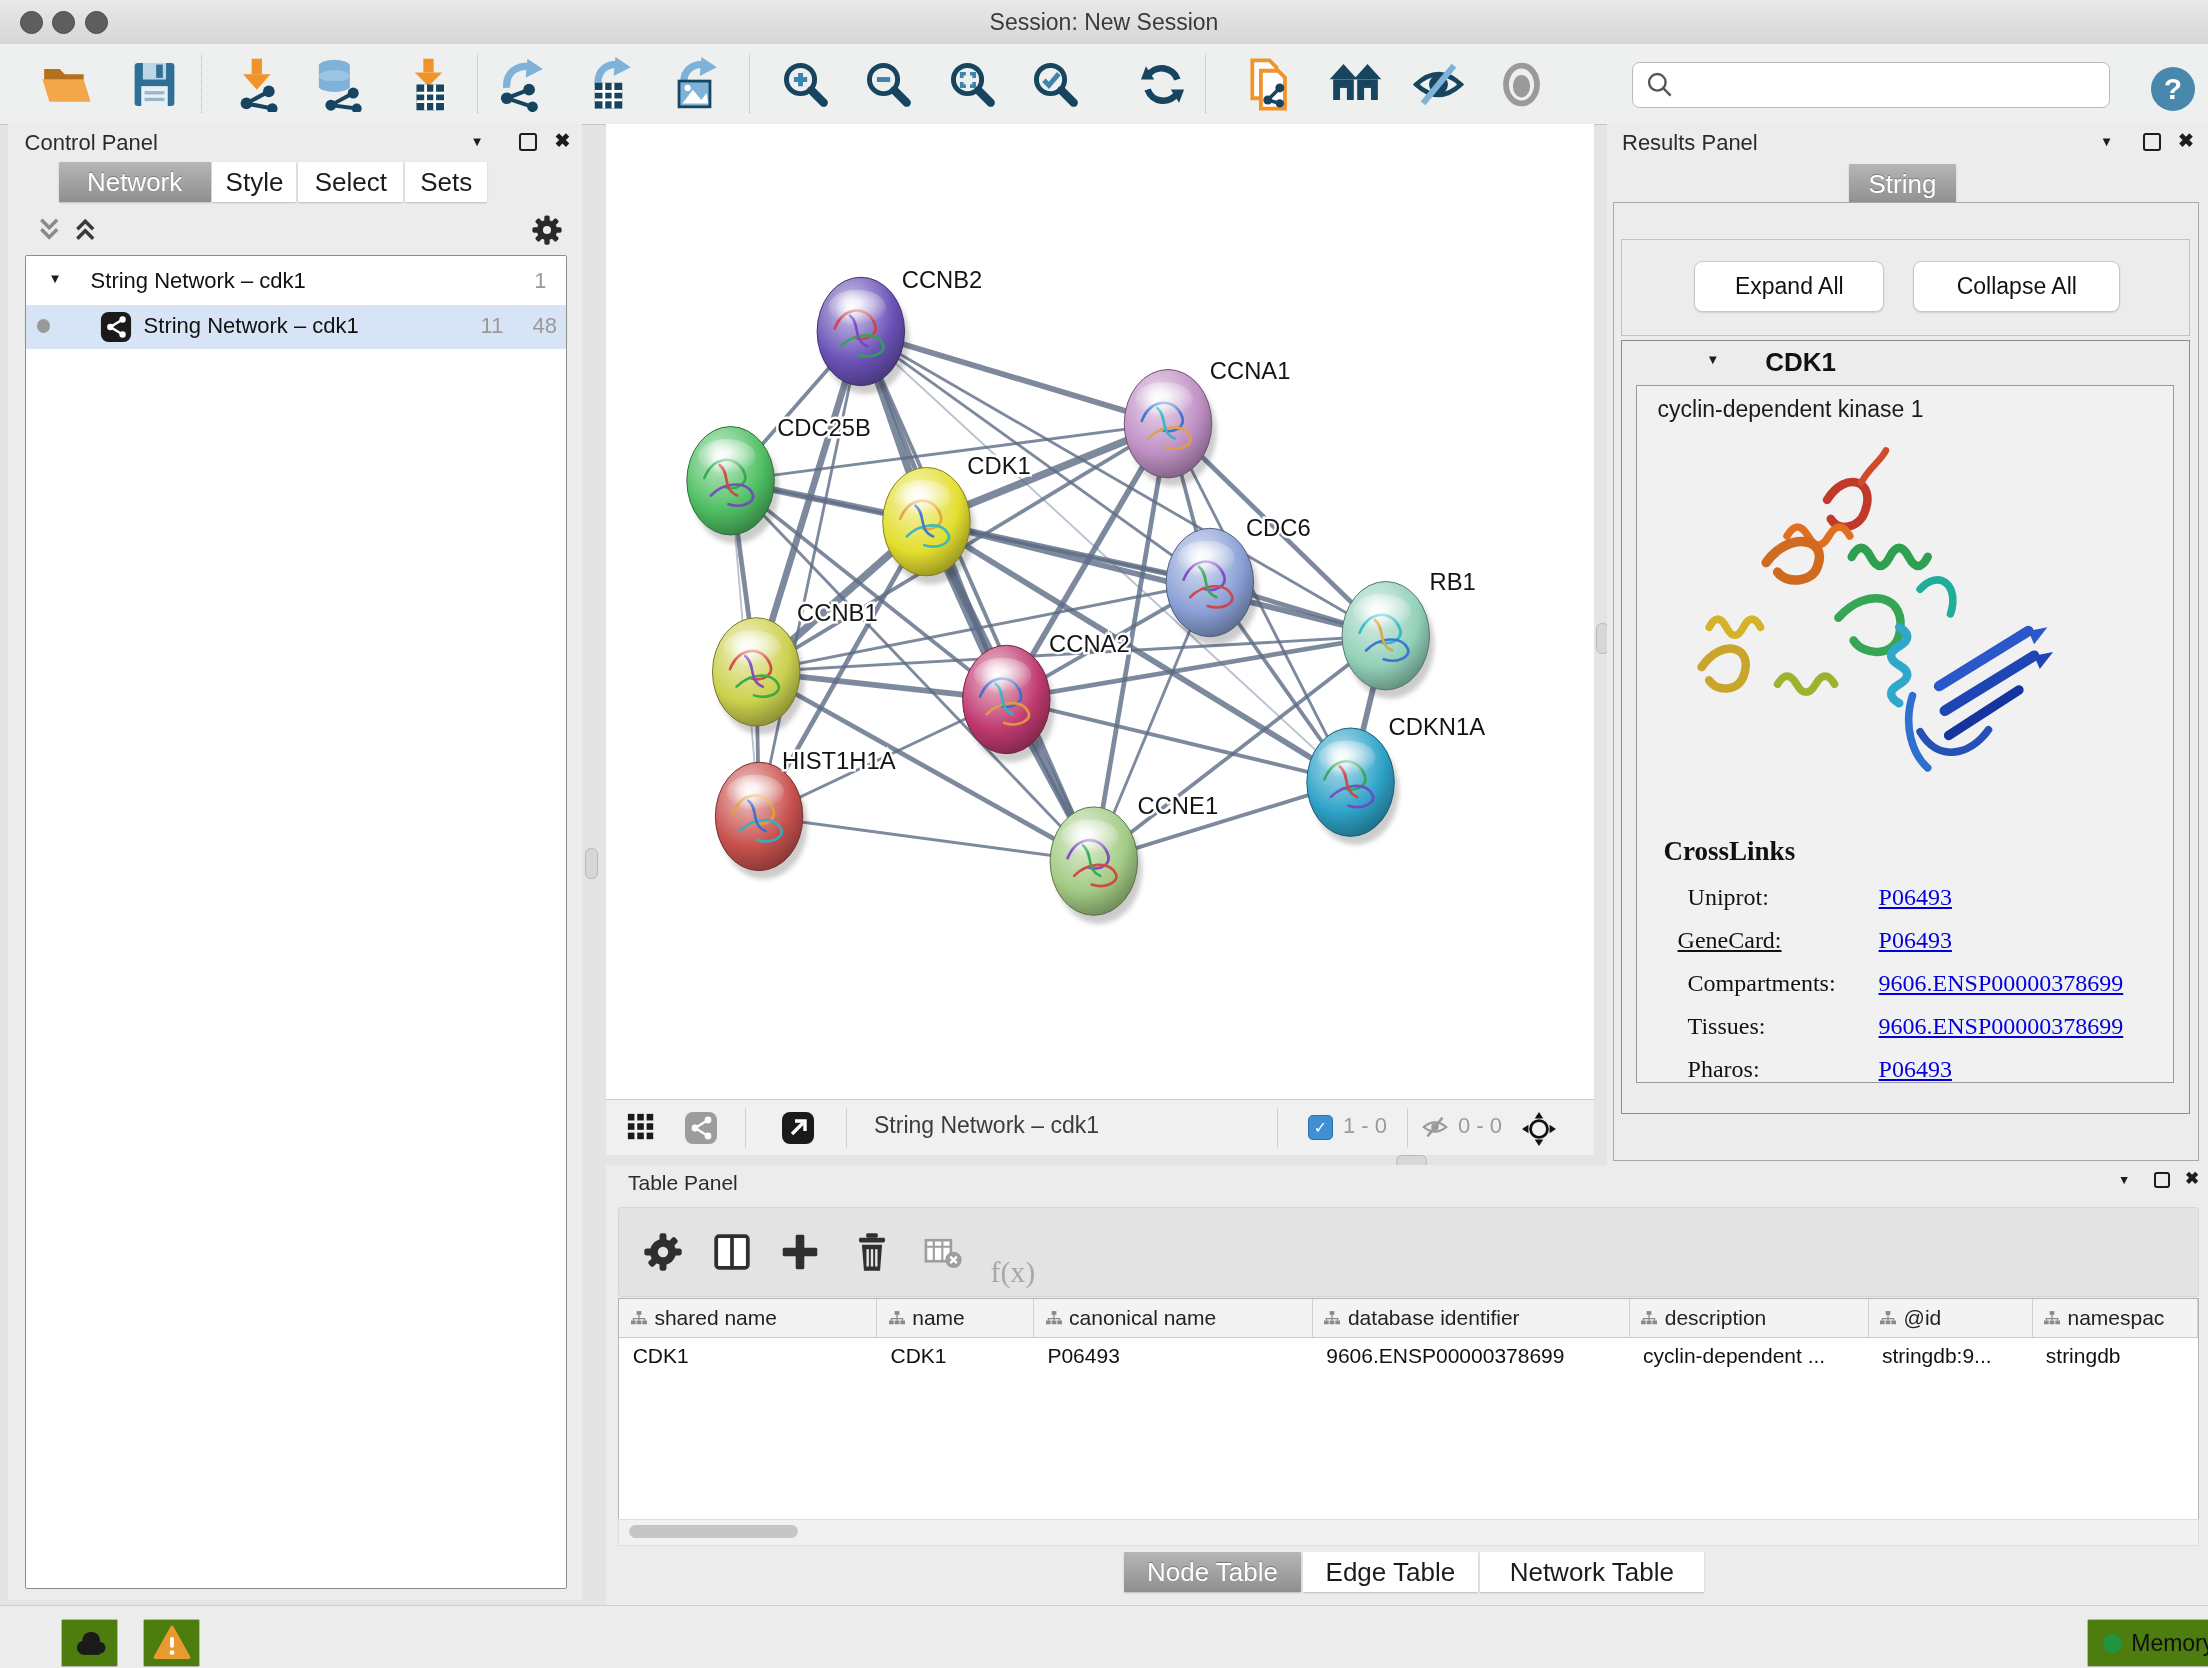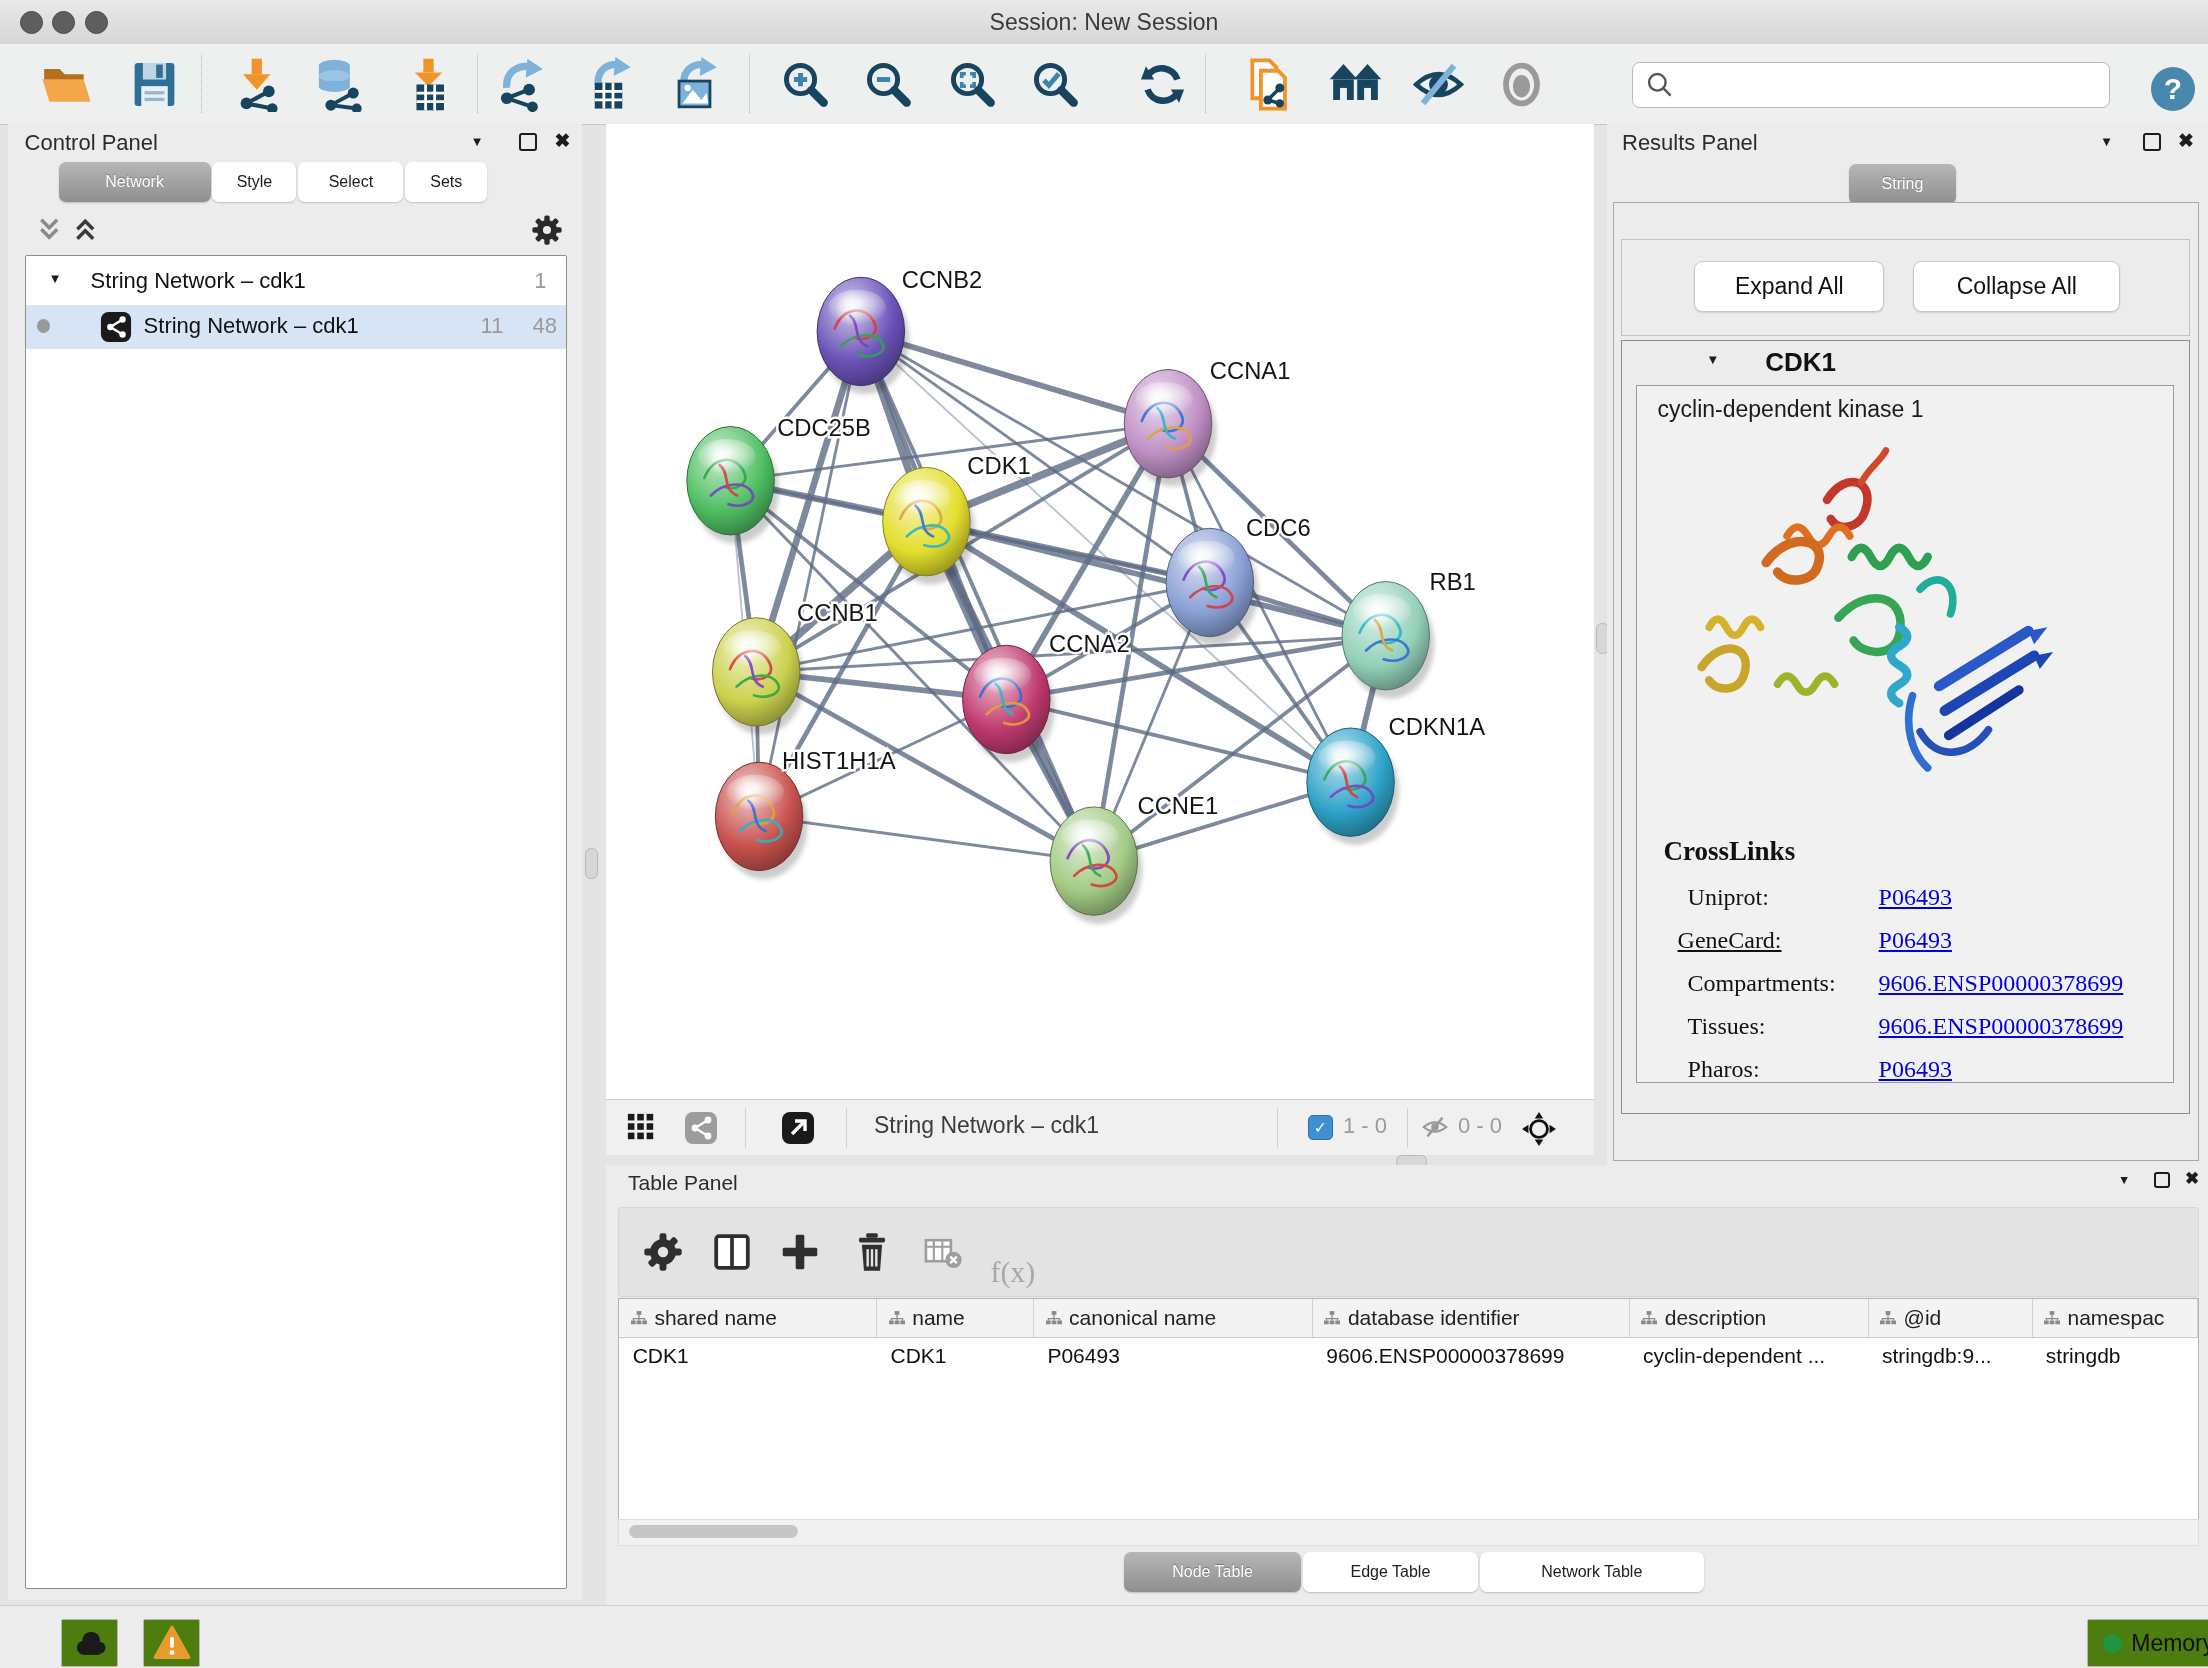--- a/index.html
+++ b/index.html
@@ -22,21 +22,21 @@
   #search-wrap{position:absolute;left:1632px;top:18px;width:476px;height:44px;background:#fff;
     border:1px solid #b9b9b9;border-radius:7.6px;display:flex;align-items:center;}
   #search-input{border:none;outline:none;flex:1;height:38px;font-size:21px;background:transparent;}
   #help-btn{position:absolute;left:2151px;top:23px;width:44px;height:44px;border-radius:50%;
     background:#4a87ad;color:#fff;font-size:30px;font-weight:bold;text-align:center;line-height:44px;}
   
   .panel-title{font-size:22px;color:#2b2b2b;}
   .pctl-tri{font-size:13.3px;color:#1c1c1c;}
   .pctl-box{width:14.3px;height:14.3px;border:2.4px solid #1c1c1c;border-radius:2.9px;}
   .pctl-x{font-size:19px;font-weight:bold;color:#1c1c1c;}
-  .tab{height:40px;line-height:40px;text-align:center;font-size:16px;border-radius:7px;
+  .tab{height:40px;line-height:40px;text-align:center;font-size:26px;border-radius:1px;
     margin-right:1.9px;background:#fff;color:#1c1c1c;box-shadow:0 1px 1.9px rgba(0,0,0,.2);
     display:inline-block;vertical-align:top;}
   .tab.active{background:linear-gradient(#b6b6b6,#8f8f8f);color:#fff;
     text-shadow:0 -1px 1px rgba(0,0,0,.3);}
   
   #control-panel{position:absolute;left:7.6px;top:124px;width:574px;height:1476px;background:#ececec;}
   #ctl-tree{position:absolute;left:17px;top:131px;width:540px;height:1332px;background:#fff;
     border:1.9px solid #8d8d8d;border-radius:1.9px;}
   .tree-count{color:#9a9a9a;font-size:22px;}
   #tree-row2{position:absolute;left:0;top:49px;width:100%;height:44px;background:#d7e4f6;}

